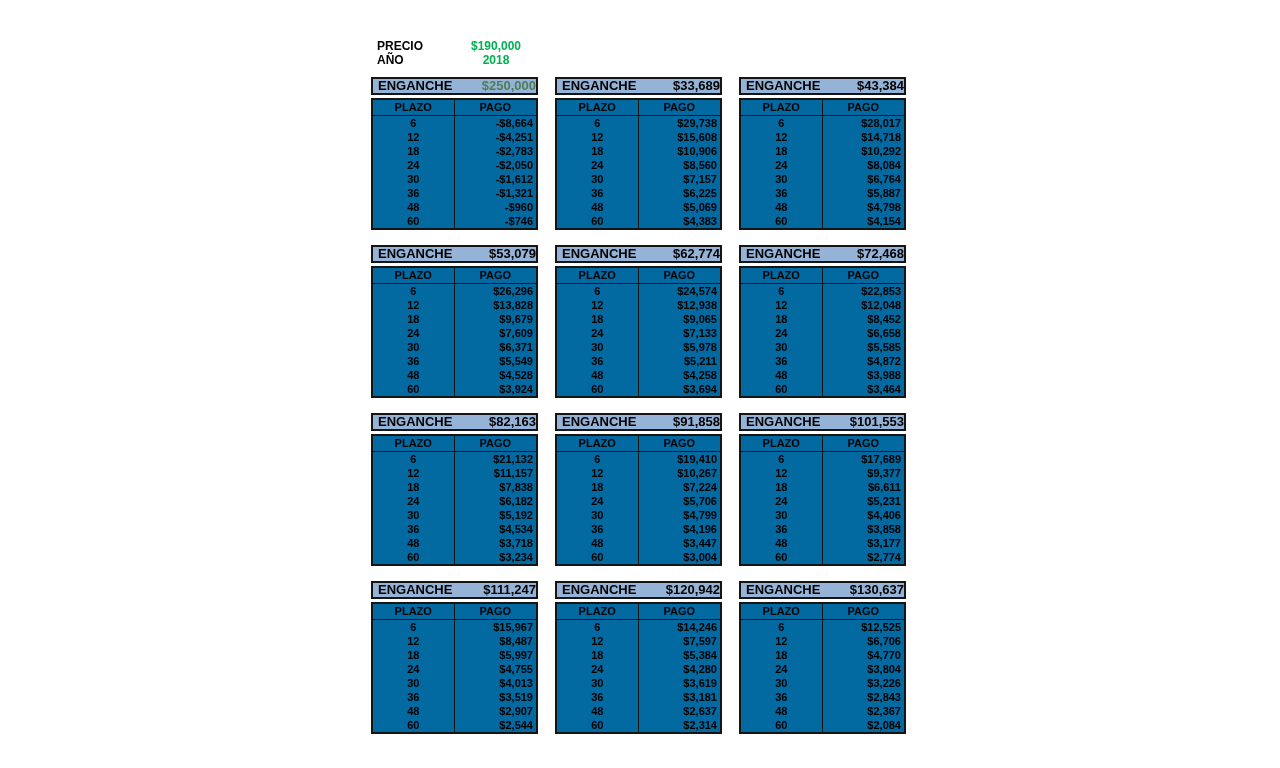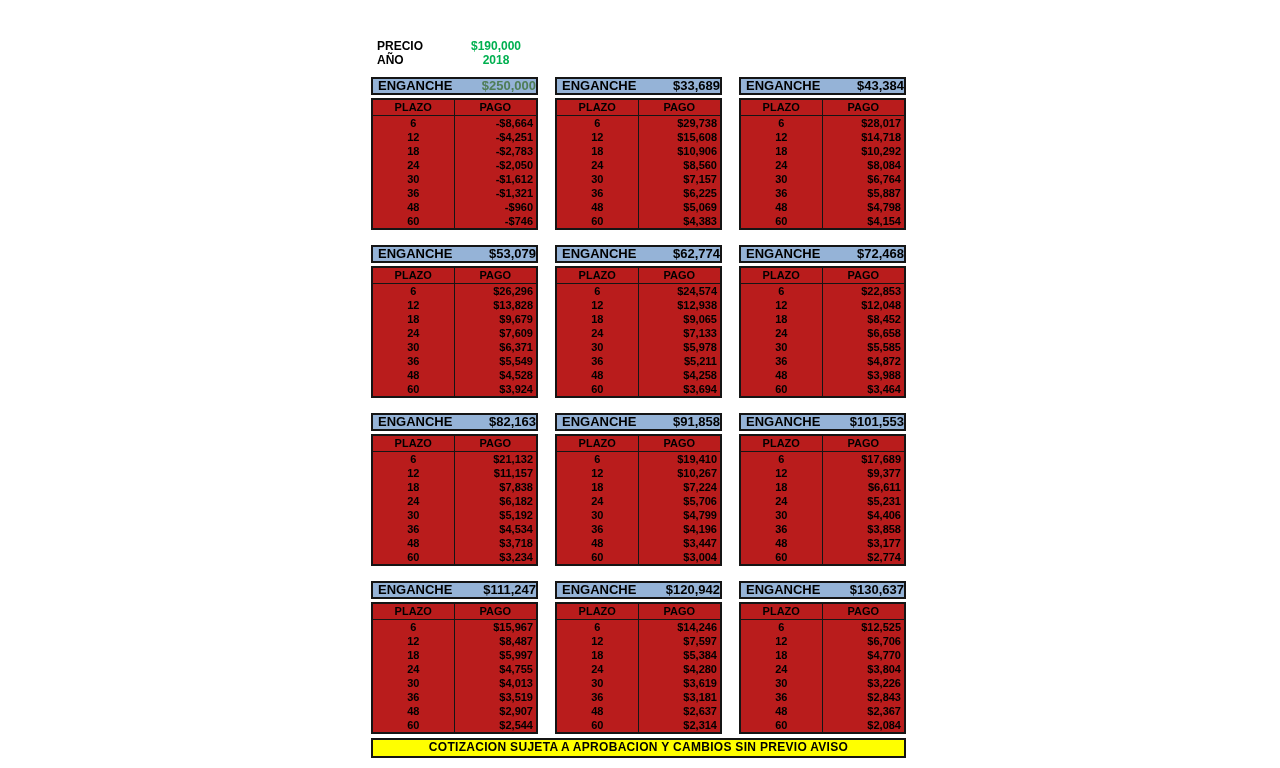--- a/index.html
+++ b/index.html
@@ -25,21 +25,21 @@
   .plan { width:167px; }
   .eng-header {
     box-sizing:border-box; height:18px; margin-bottom:3px;
     background:var(--header-fill,#95B3D7); border:2px solid #151515;
     display:flex; align-items:center; font-size:13px; line-height:14px;
   }
   .eng-label { width:50%; box-sizing:border-box; padding-left:5px; }
   .eng-value { width:50%; text-align:right; }
   .eng-value.green { color:var(--enganche-green,#4f7d57); }
 
-  .pay-table { box-sizing:border-box; border:2px solid #151515; background:#b91c1c; }
+  .pay-table { box-sizing:border-box; border:2px solid #151515; background:#0369a1; }
   .pay-head, .pay-row { display:flex; font-size:11px; }
   .pay-head { height:15px; line-height:15px; border-bottom:1.5px solid #151515; }
   .pay-row { height:14px; line-height:14px; }
   .cell-plazo {
     width:50%; box-sizing:border-box; text-align:center;
     border-right:1.5px solid #151515;
   }
   .cell-pago { width:50%; box-sizing:border-box; text-align:right; padding-right:3px; }
   .pay-head .cell-pago { text-align:center; padding-right:0; }
 
@@ -591,15 +591,14 @@
             <span class="cell-pago">$2,367</span>
           </div>
           <div class="pay-row">
             <span class="cell-plazo">60</span>
             <span class="cell-pago">$2,084</span>
           </div>
         </div>
       </div>
     </div>
 
-  <div class="banner">COTIZACION SUJETA A APROBACION Y CAMBIOS SIN PREVIO AVISO</div>
 
 </div>
 
 </body></html>

